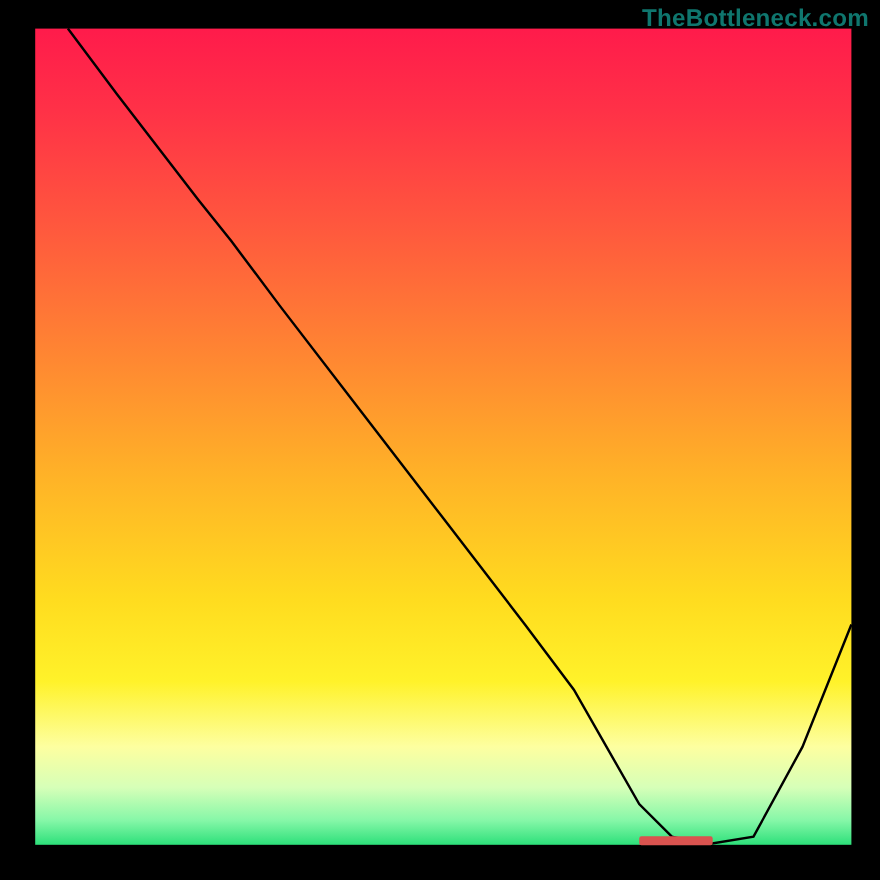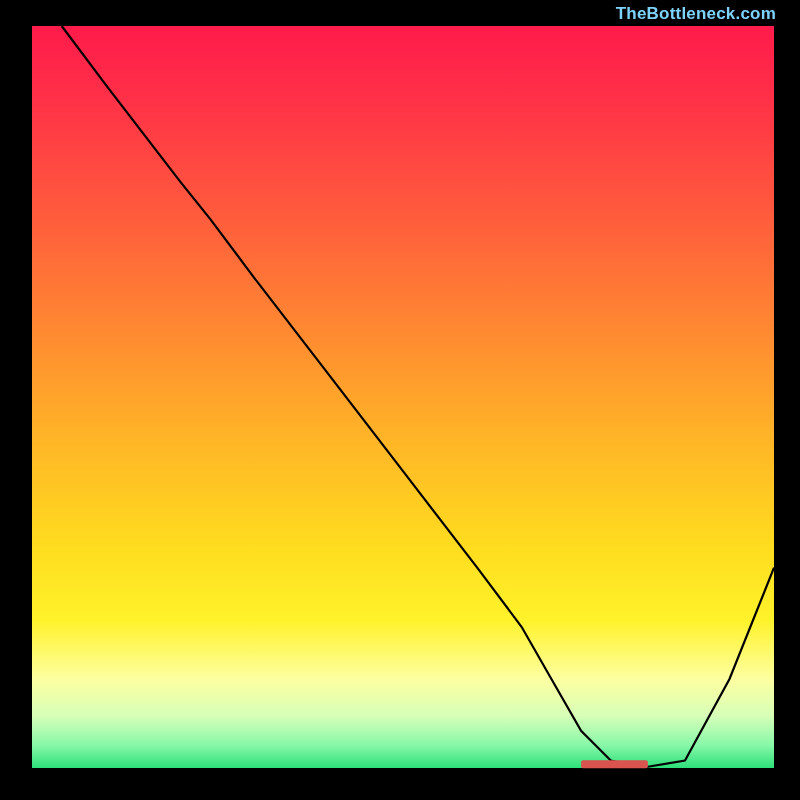--- a/index.html
+++ b/index.html
@@ -14,25 +14,25 @@
     position: relative;
     width: 800px;
     height: 800px;
   }
   svg {
     display: block;
   }
   .watermark {
     position: absolute;
     top: 4px;
-    right: 24px;
+    right: 10px;
     font-family: Arial, Helvetica, sans-serif;
-    font-size: 17px;
+    font-size: 22px;
     font-weight: bold;
-    color: #7dd3fc;
+    color: #0f766e;
     letter-spacing: 0.2px;
   }
 </style>
 </head>
 <body>
 
 <div class="chart-container">
   <svg id="chart-svg" width="800" height="800" viewBox="0 0 800 800">
     <defs>
       <linearGradient id="bg-gradient" x1="0" y1="0" x2="0" y2="1">

